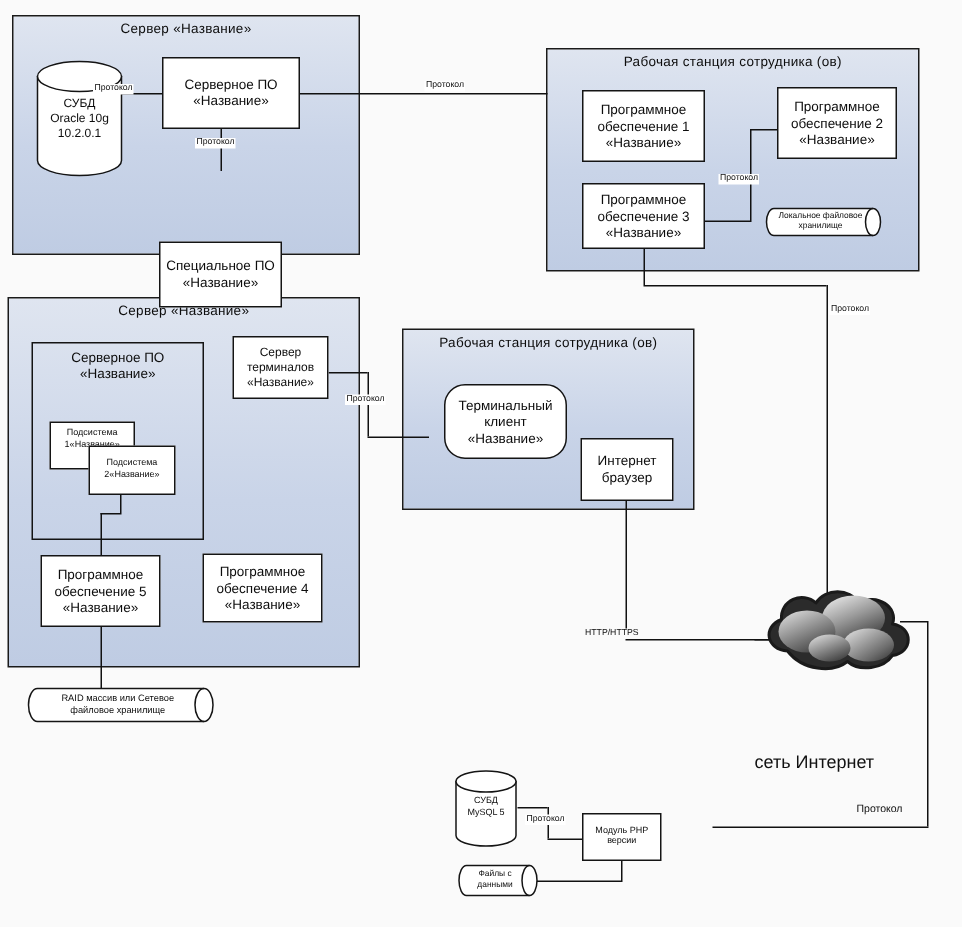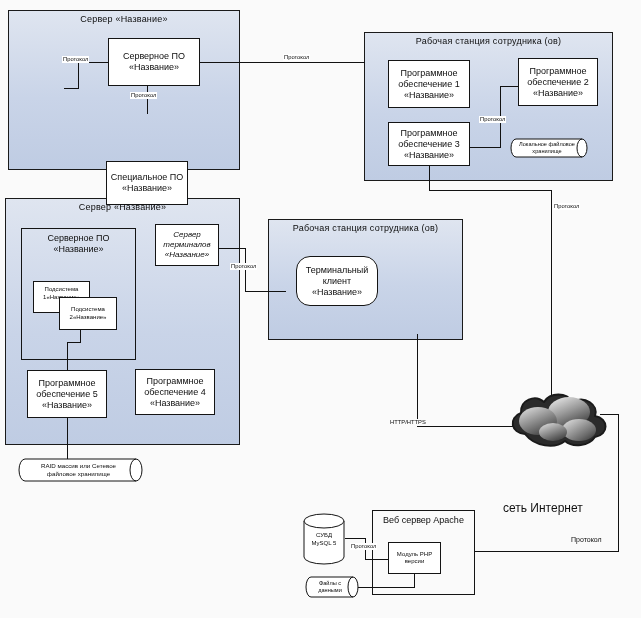--- a/index.html
+++ b/index.html
@@ -112,20 +112,29 @@
 </style>
 </head>
 <body>
 
 <div id="canvas">
 
   <div class="container-node" style="left:8px;top:10px;width:232px;height:160px;">
     <div class="container-title">Сервер «Название»</div>
   </div>
 
+  <div class="cyl" style="left:24px;top:40px;width:58px;height:78px;">
+    <svg width="58" height="78" viewBox="0 0 58 78">
+      <path d="M1,11 L1,67 A28,10 0 0 0 57,67 L57,11 Z" fill="#ffffff" stroke="#141414" stroke-width="1"></path>
+      <ellipse cx="29" cy="11" rx="28" ry="10" fill="#ffffff" stroke="#141414" stroke-width="1"></ellipse>
+    </svg>
+    <div class="cyl-label">СУБД
+Oracle 10g
+10.2.0.1</div>
+  </div>
 
   <div class="box" style="left:108px;top:38px;width:92px;height:48px;white-space:pre-line;">Серверное ПО
 «Название»</div>
 
   <div class="box" style="left:106px;top:113px;width:82px;height:44px;white-space:pre-line;margin-top:48px;">Специальное ПО
 «Название»</div>
 
   <div class="ln lnh" style="left:64px;top:88px;width:14px;"></div>
   <div class="ln lnv" style="left:78px;top:62px;height:27px;"></div>
   <div class="ln lnh" style="left:78px;top:62px;width:31px;"></div>
@@ -181,21 +190,21 @@
     <div class="frame-title">Серверное ПО
 «Название»</div>
   </div>
 
   <div class="box tiny" style="left:33px;top:281px;width:57px;height:32px;white-space:pre-line;align-items:flex-start;padding-top:4px;">Подсистема
 1«Название»</div>
 
   <div class="box tiny" style="left:59px;top:297px;width:58px;height:33px;white-space:pre-line;z-index:21;">Подсистема
 2«Название»</div>
 
-  <div class="box small" style="left:155px;top:224px;width:64px;height:42px;white-space:pre-line;font-size:8px;line-height:10px;font-style:italic;">Сервер
+  <div class="box small" style="left:155px;top:224px;width:64px;height:42px;white-space:pre-line;font-size:8px;line-height:10px;">Сервер
 терминалов
 «Название»</div>
 
   <div class="box" style="left:27px;top:370px;width:80px;height:48px;white-space:pre-line;">Программное
 обеспечение 5
 «Название»</div>
 
   <div class="box" style="left:135px;top:369px;width:80px;height:46px;white-space:pre-line;">Программное
 обеспечение 4
 «Название»</div>
@@ -221,20 +230,22 @@
   <div class="lbl" style="left:230px;top:263px;">Протокол</div>
 
   <div class="container-node" style="left:268px;top:219px;width:195px;height:121px;">
     <div class="container-title">Рабочая станция сотрудника (ов)</div>
   </div>
 
   <div class="box" style="left:296px;top:256px;width:82px;height:50px;white-space:pre-line;border-radius:14px;">Терминальный
 клиент
 «Название»</div>
 
+  <div class="box" style="left:387px;top:292px;width:62px;height:42px;white-space:pre-line;">Интернет
+браузер</div>
 
   <div class="ln lnv" style="left:417px;top:334px;height:92px;"></div>
   <div class="ln lnh" style="left:417px;top:426px;width:98px;"></div>
   <div class="lbl plain" style="left:389px;top:419px;background:#fafafa;">HTTP/HTTPS</div>
 
   <div id="cloud" style="left:505px;top:390px;width:112px;height:70px;">
     <svg width="112" height="70" viewBox="0 0 112 70">
       <defs>
         <linearGradient id="cgA" x1="0" y1="0" x2="0.6" y2="1">
           <stop offset="0%" stop-color="#f4f4f4"></stop>
@@ -262,23 +273,20 @@
       <ellipse cx="74" cy="40" rx="17" ry="11" fill="url(#cgC)"></ellipse>
       <ellipse cx="48" cy="42" rx="14" ry="9" fill="url(#cgB)"></ellipse>
     </svg>
   </div>
   <div id="cloud-label" style="left:503px;top:453px;margin-top:48px;">сеть Интернет</div>
 
   <div class="ln lnh" style="left:600px;top:414px;width:18px;"></div>
   <div class="ln lnv" style="left:618px;top:414px;height:137px;"></div>
 
 
-  <div class="frame" style="left:372px;top:510px;width:103px;height:85px;">
-    <div class="frame-title">Веб сервер Apache</div>
-  </div>
 
   <div class="cyl small" style="left:303px;top:513px;width:42px;height:52px;">
     <svg width="42" height="52" viewBox="0 0 42 52">
       <path d="M1,8 L1,44 A20,7 0 0 0 41,44 L41,8 Z" fill="#ffffff" stroke="#141414" stroke-width="1"></path>
       <ellipse cx="21" cy="8" rx="20" ry="7" fill="#ffffff" stroke="#141414" stroke-width="1"></ellipse>
     </svg>
     <div class="cyl-label">СУБД
 MySQL 5</div>
   </div>
 

